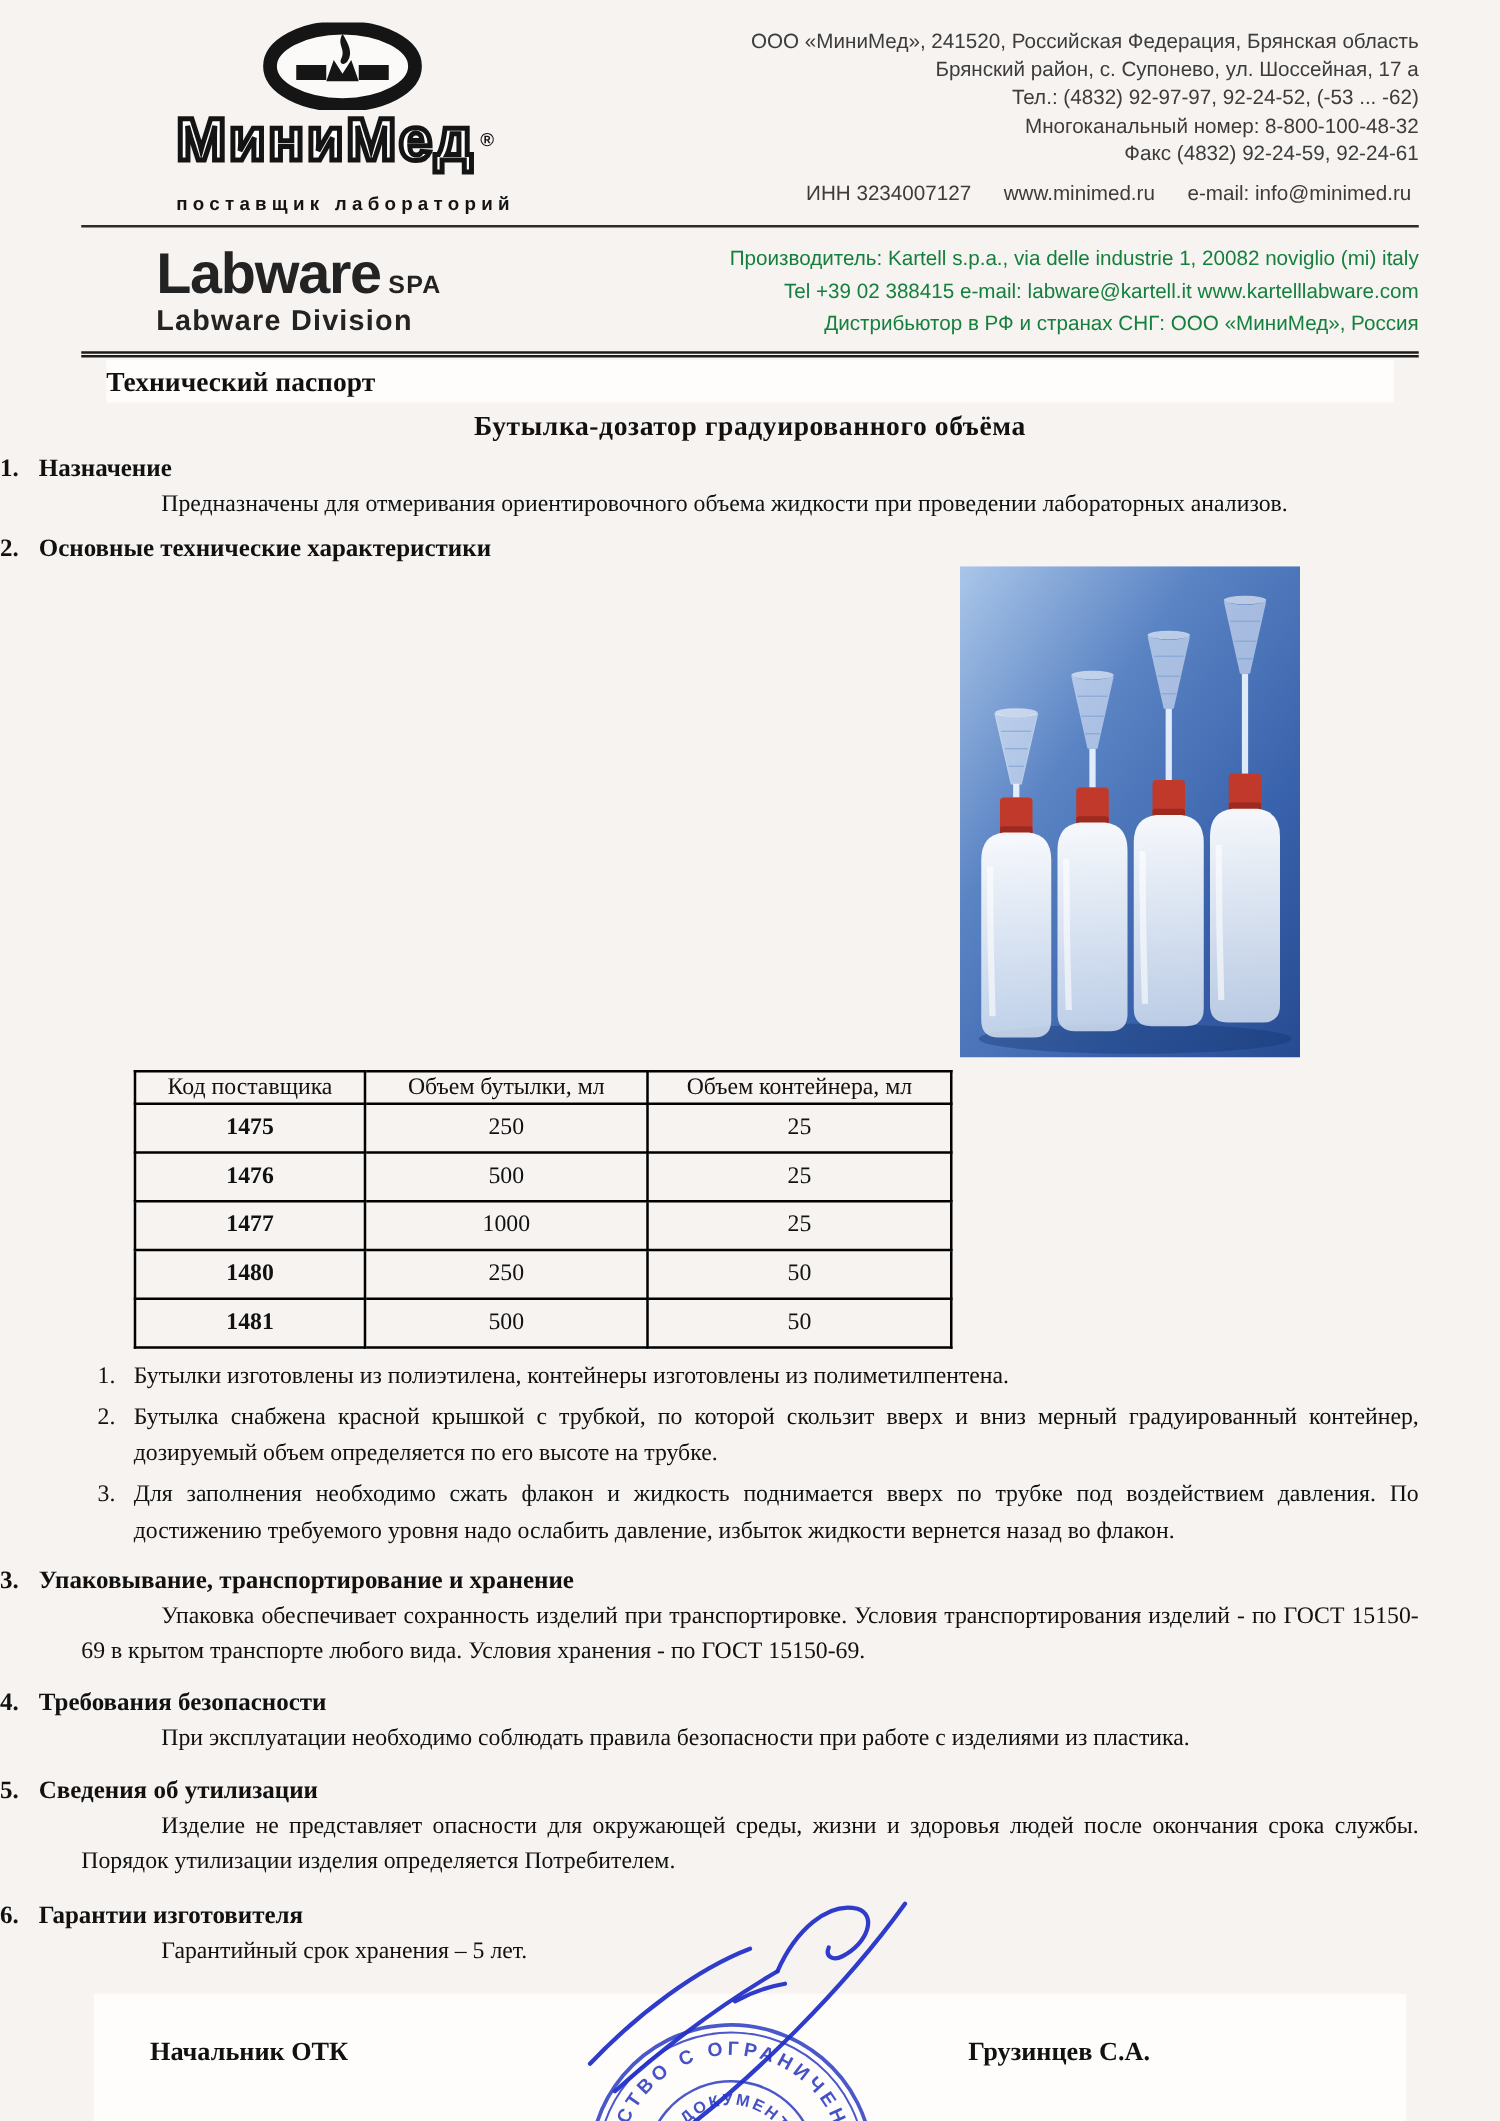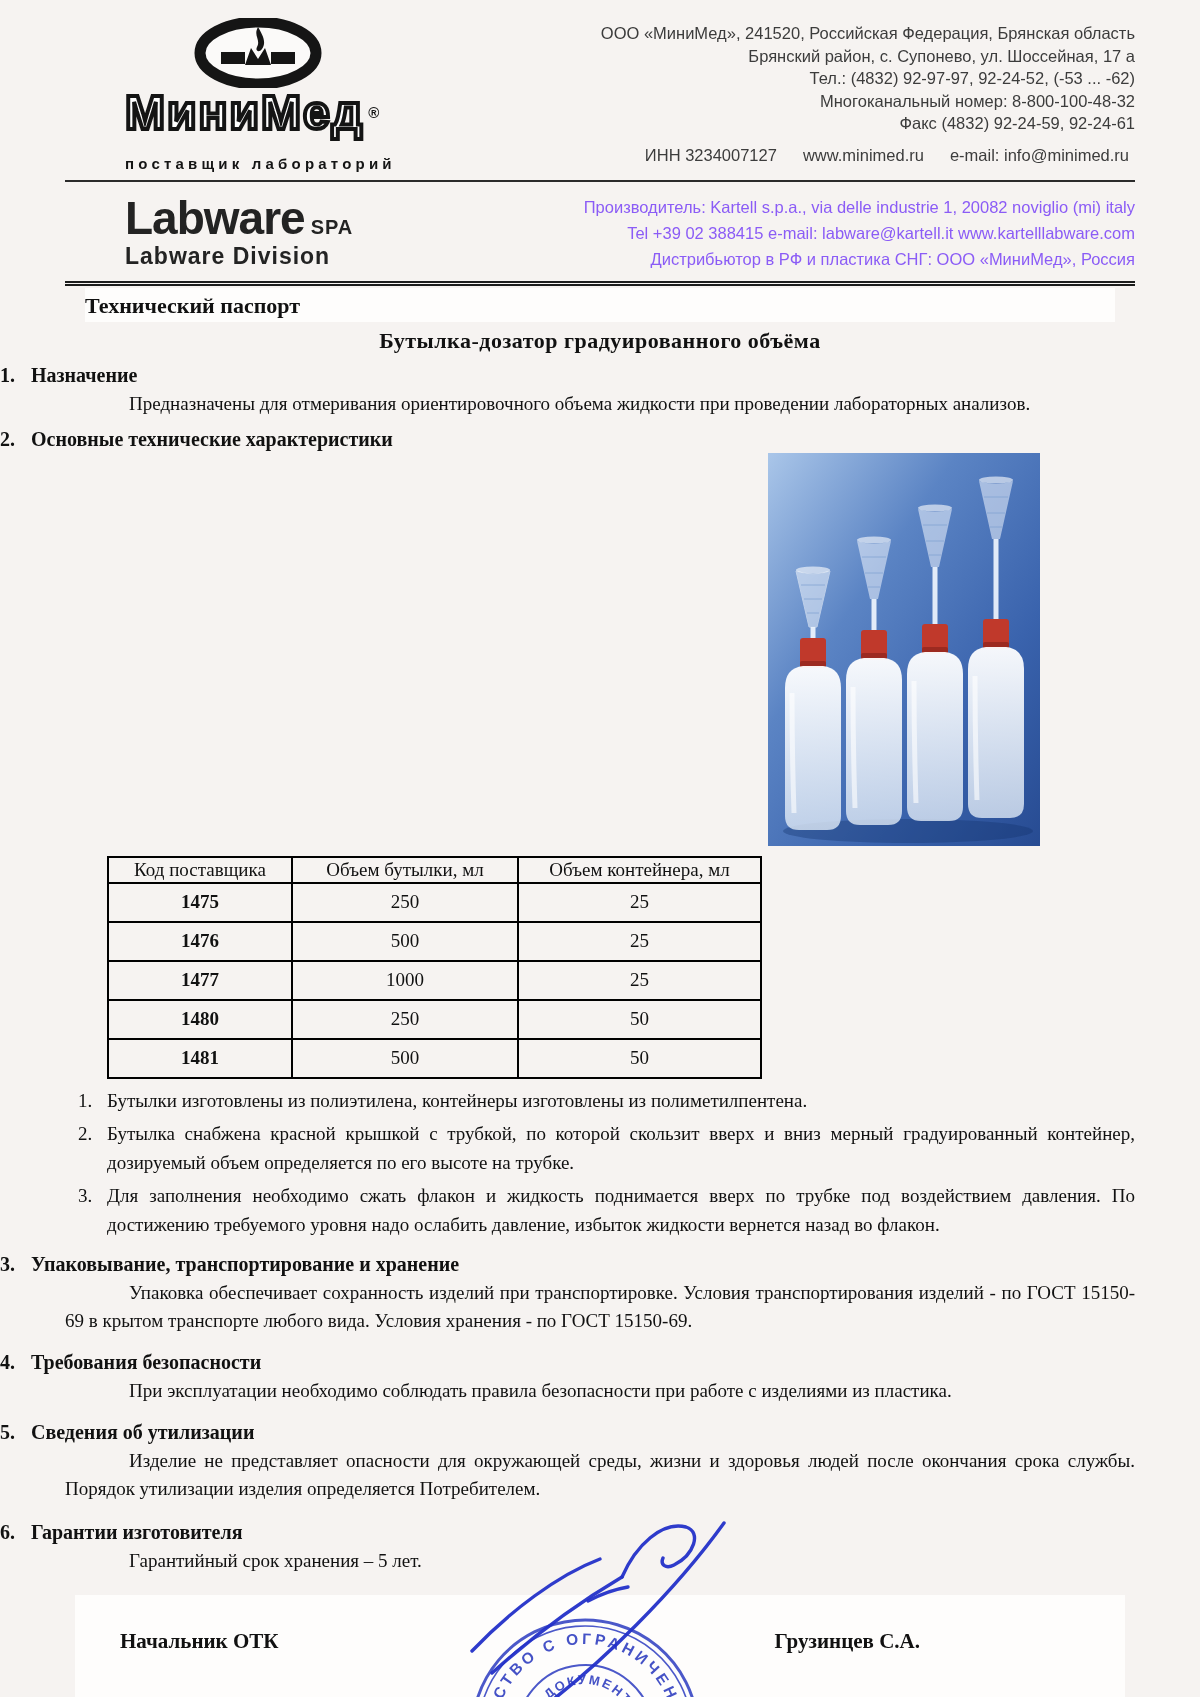--- a/index.html
+++ b/index.html
@@ -1,39 +1,39 @@
 <!DOCTYPE html>
 <html><head>
 <meta charset="utf-8">
 <style>
   * { margin:0; padding:0; box-sizing:border-box; }
   body { background:#e8e5e2; font-family:"Liberation Serif","DejaVu Serif",serif; }
   .page { width:1200px; height:1697px; background:#f6f3f1; position:relative; overflow:hidden; margin:0 auto; color:#111; }
 
   
   .hdr { margin:0 65px; padding:18px 0 8px; border-bottom:2px solid #2b2b2b; display:flex; }
-  .logo-col { margin-left:60px; width:320px; font-family:"Liberation Sans","DejaVu Sans",sans-serif; }
+  .logo-col { margin-left:76px; width:320px; font-family:"Liberation Sans","DejaVu Sans",sans-serif; }
   .logo-oval { display:block; margin-left:38px; }
   .brand-row { white-space:nowrap; line-height:50px; }
   .brand { font-size:48px; font-weight:900; letter-spacing:2px; color:#fff;
            -webkit-text-stroke:4px #141414; text-shadow:0 0 1px #141414; }
   .reg { font-size:15px; font-weight:700; color:#141414; vertical-align:top; margin-left:4px; }
   .tagline { font-size:15px; font-weight:700; letter-spacing:4.2px; color:#141414; margin-top:6px; }
   .addr-col { flex:1; text-align:right; font-family:"Liberation Sans","DejaVu Sans",sans-serif;
               font-size:16.5px; color:#3c3c3c; line-height:22.5px; padding-top:4px; }
   .inn-row { margin-top:9px; display:flex; justify-content:flex-end; gap:26px; padding-right:6px; }
 
   
   .kartell { margin:0 65px; padding:12px 0 9px; border-bottom:5px double #1c1c1c; display:flex; align-items:center; }
   .kartell-left { margin-left:60px; width:320px; font-family:"Liberation Sans","DejaVu Sans",sans-serif; color:#232323; }
   .kartell-name { font-size:46px; font-weight:700; letter-spacing:-1px; line-height:44px; }
   .kartell-spa { font-size:20px; font-weight:700; margin-left:6px; letter-spacing:1px; }
   .kartell-div { font-size:23px; font-weight:700; margin-top:3px; letter-spacing:1px; }
   .kartell-right { flex:1; text-align:right; font-family:"Liberation Sans","DejaVu Sans",sans-serif;
-                   font-size:16.5px; color:#8b5cf6; line-height:26px; }
+                   font-size:16.5px; color:#15803d; line-height:26px; }
 
   
   .doc-type { margin:2px 85px 0; background:#fefdfc; text-align:left; font-weight:700; font-size:22px; padding:5px 0 3px; }
   .doc-title { text-align:center; font-weight:700; font-size:22px; margin-top:6px; letter-spacing:0.5px; }
   .sec-h { text-align:left; font-weight:700; font-size:20px; margin-top:10px; }
   .sec-h .h-num { margin-right:16px; }
   .para { margin:3px 65px 0; font-size:19px; line-height:1.47; text-align:justify; text-indent:64px; }
 
   
   .main2 { margin:2px 65px 0; }
@@ -99,21 +99,21 @@
   <div class="kartell">
     <div class="kartell-left">
       <div>
         <span class="kartell-name">Labware</span><span class="kartell-spa">SPA</span>
       </div>
       <div class="kartell-div">Labware  Division</div>
     </div>
     <div class="kartell-right">
       <div>Производитель: Kartell s.p.a., via delle industrie 1, 20082 noviglio (mi) italy</div>
       <div>Tel +39 02 388415  e-mail: labware@kartell.it   www.kartelllabware.com</div>
-      <div>Дистрибьютор в РФ и пластика СНГ: ООО «МиниМед», Россия</div>
+      <div>Дистрибьютор в РФ и странах СНГ: ООО «МиниМед», Россия</div>
     </div>
   </div>
 
   <div class="doc-type">Технический паспорт</div>
   <h1 class="doc-title">Бутылка-дозатор градуированного объёма</h1>
 
   <div class="sec-h">
     <span class="h-num">1.</span><span>Назначение</span>
   </div>
   <p class="para">Предназначены для отмеривания ориентировочного объема жидкости при проведении лабораторных анализов.</p>

